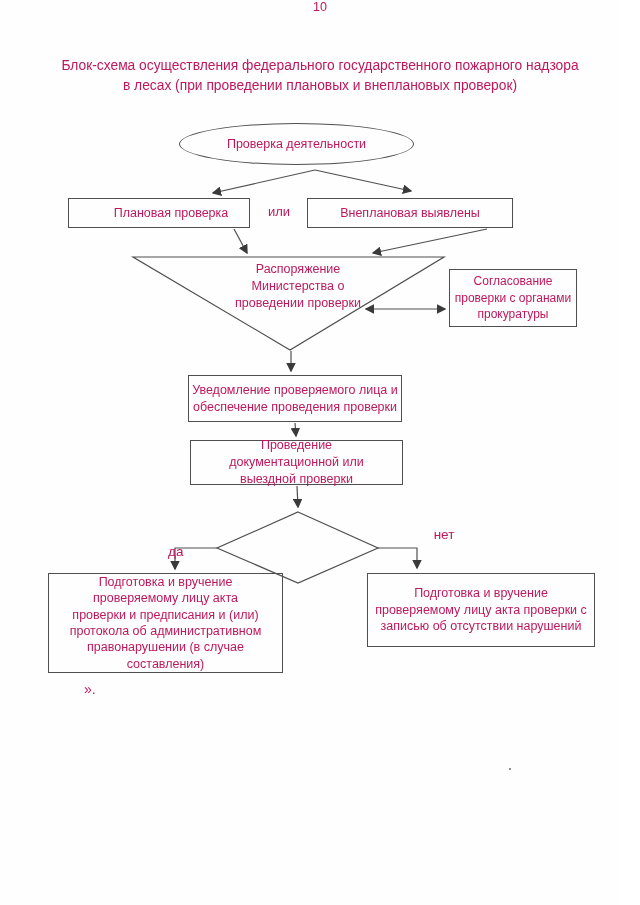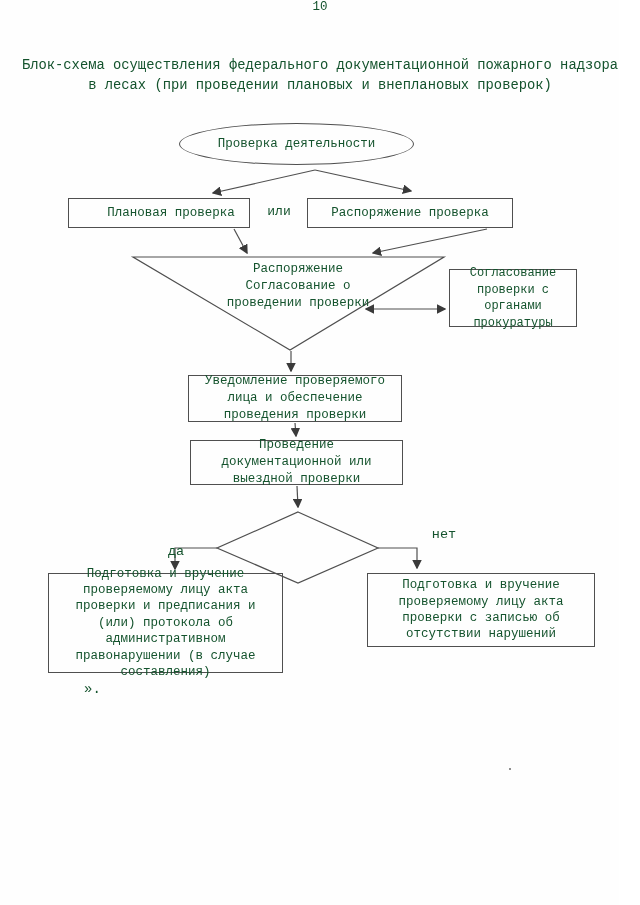--- a/index.html
+++ b/index.html
@@ -1,21 +1,21 @@
 <!DOCTYPE html>
 <html><head>
 <meta charset="utf-8">
 <style>
   html,body { margin:0; padding:0; background:#ffffff; }
   .page {
     position:relative;
     width:619px; height:905px;
     background:#fefefe;
-    font-family:Liberation Mono, monospace;
-    color:#14532d;
+    font-family:Liberation Sans, sans-serif;
+    color:#be185d;
     overflow:hidden;
   }
   .abs { position:absolute; }
   .page-number {
     left:0; top:33; width:640px;
     font-size:12.5px; text-align:center;
   }
   .doc-title {
     left:0; top:56px; width:640px;
     font-size:13.8px; line-height:20px; text-align:center;
@@ -64,21 +64,21 @@
   }
 </style>
 </head>
 <body>
 
 <div class="page">
 
   <div class="abs page-number">10</div>
 
   <div class="abs doc-title">
-    <div>Блок-схема осуществления федерального документационной пожарного надзора</div>
+    <div>Блок-схема осуществления федерального государственного пожарного надзора</div>
     <div>в лесах (при проведении плановых и внеплановых проверок)</div>
   </div>
 
   <svg class="connectors" width="640" height="905" viewBox="0 0 640 905">
     <defs>
       <marker id="arr" viewBox="0 0 10 10" refX="8.5" refY="5" markerWidth="8" markerHeight="8" orient="auto-start-reverse">
         <path d="M0,0 L10,5 L0,10 z" fill="#3a3a3a"></path>
       </marker>
     </defs>
     <g stroke="#4f4f4f" stroke-width="1.2" fill="none">
@@ -101,24 +101,24 @@
     <span>Проверка деятельности</span>
   </div>
 
   <div class="abs node planned-box">
     <span>Плановая проверка</span>
   </div>
 
   <div class="abs or-label">или</div>
 
   <div class="abs node unplanned-box">
-    <span>Распоряжение проверка</span>
+    <span>Внеплановая выявлены</span>
   </div>
 
-  <div class="abs triangle-label">Распоряжение Согласование о проведении проверки</div>
+  <div class="abs triangle-label">Распоряжение Министерства о проведении проверки</div>
 
   <div class="abs node approval-box">
     <span>Согласование проверки с органами прокуратуры</span>
   </div>
 
   <div class="abs node notify-box">
     <span>Уведомление проверяемого лица и обеспечение проведения проверки</span>
   </div>
 
   <div class="abs node conduct-box">

